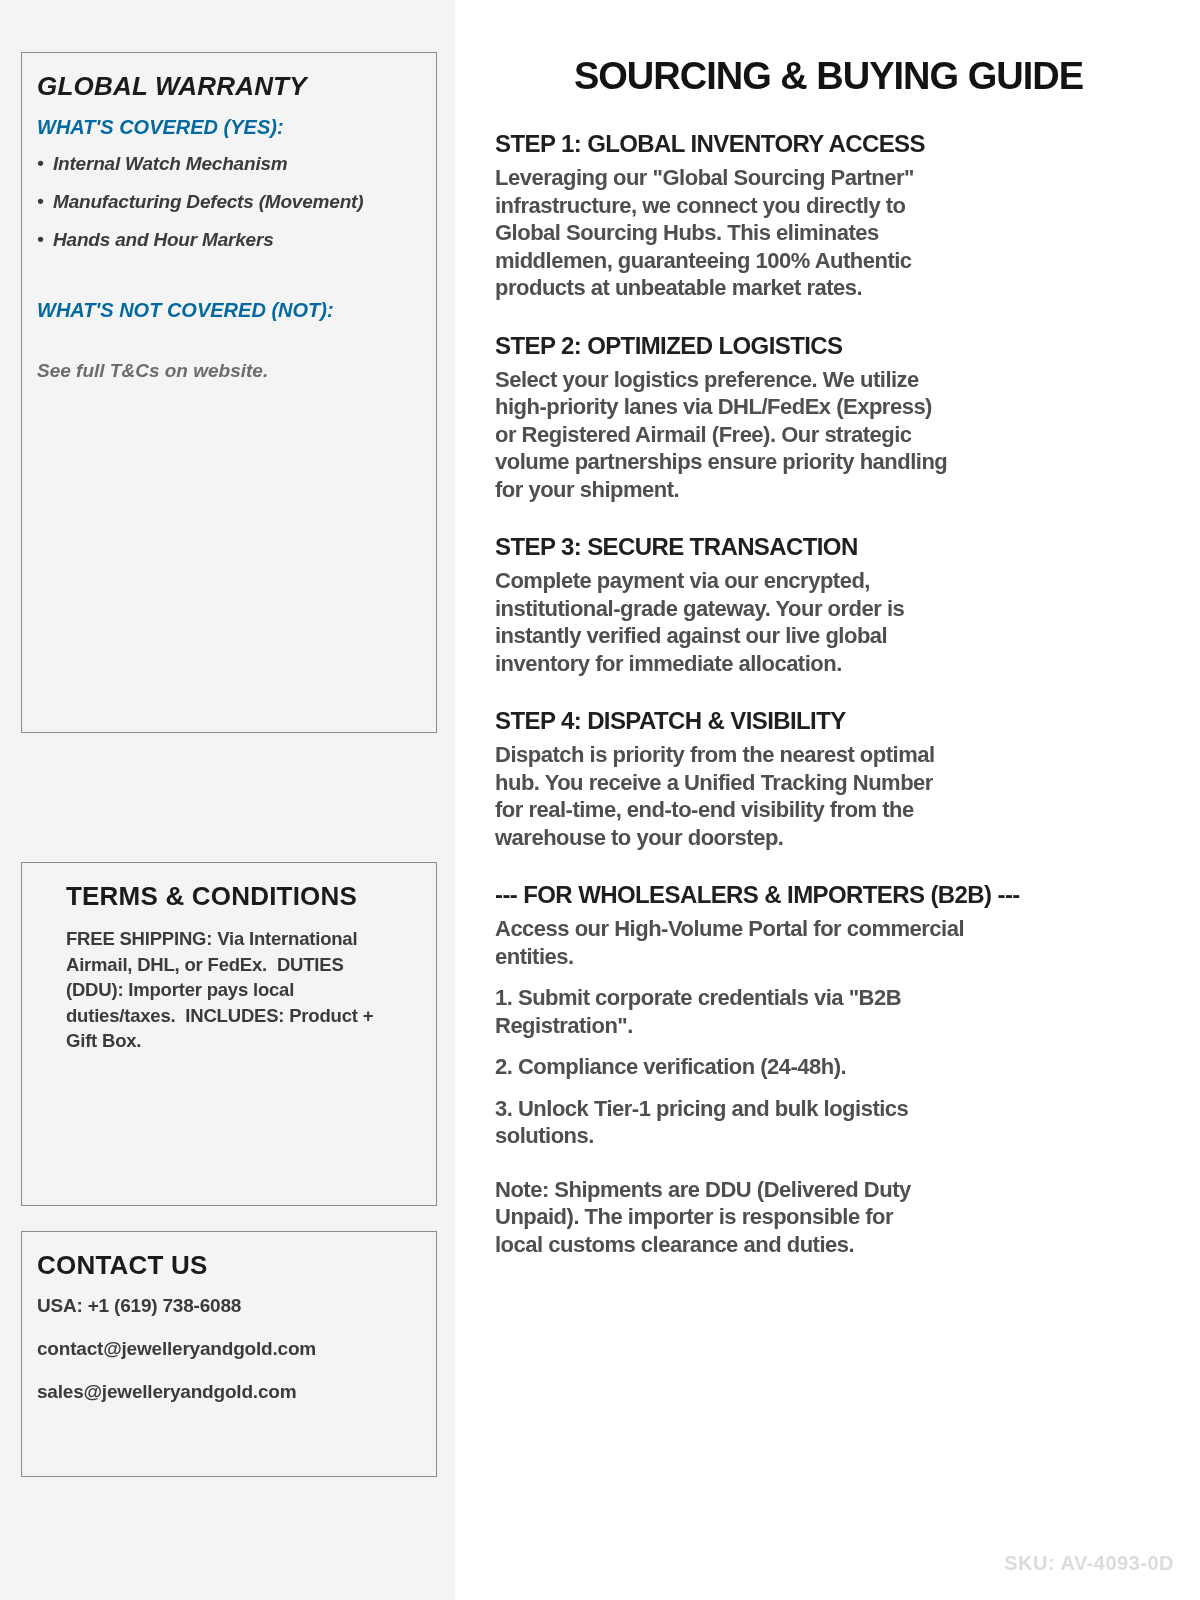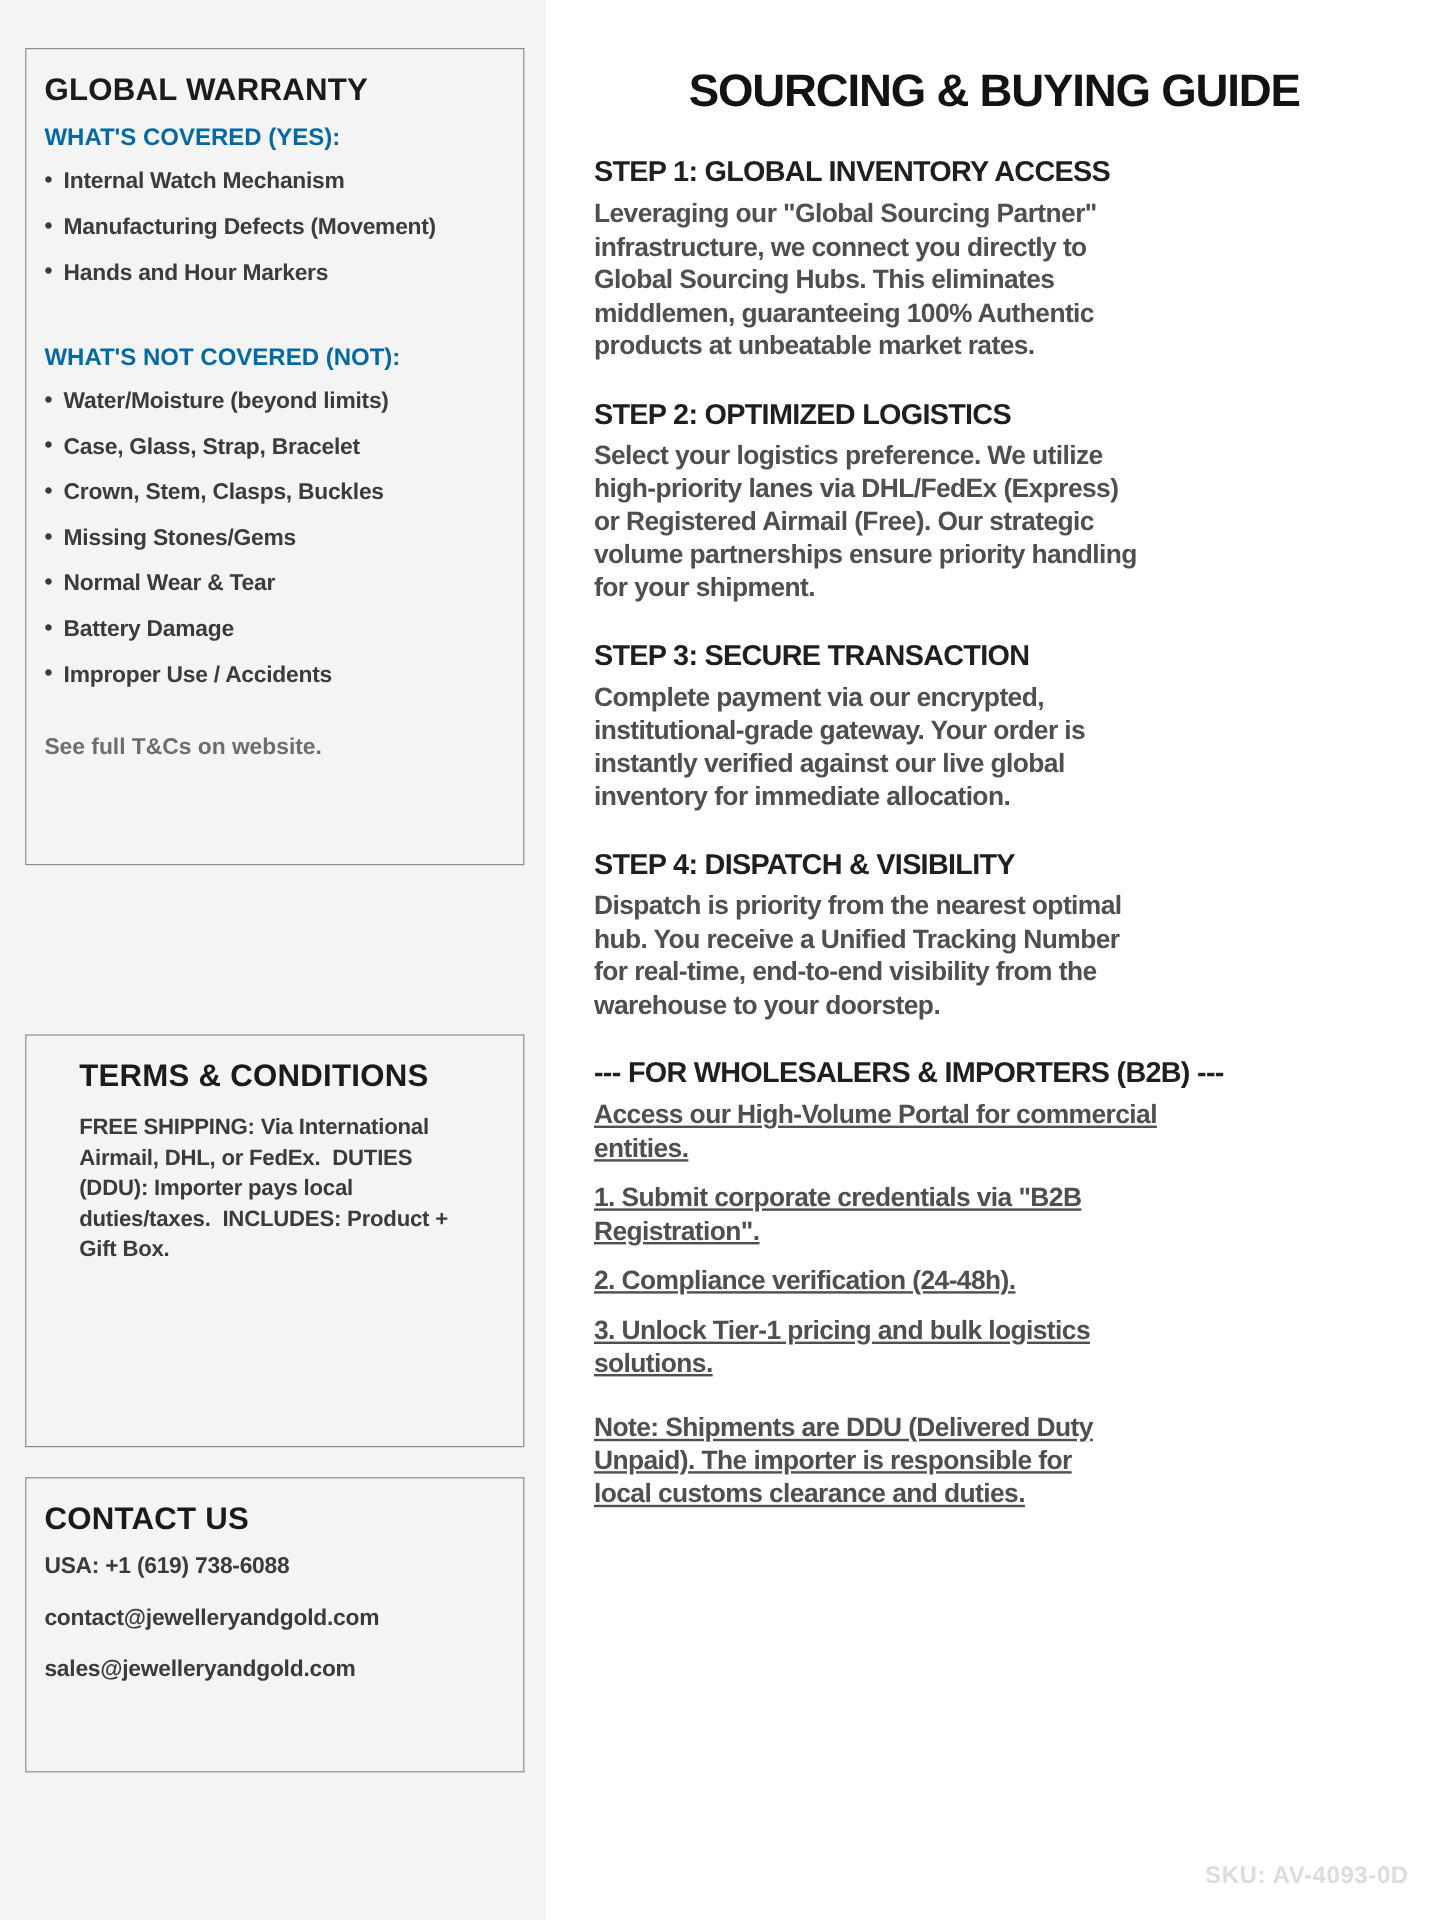--- a/index.html
+++ b/index.html
@@ -17,21 +17,21 @@
     position: absolute; left: 0; top: 0;
     width: 455px; height: 1600px;
     background: #f4f4f4;
   }
   .panel {
     position: absolute; left: 21px; width: 416px;
     background: #f4f4f4;
     border: 1px solid #8c8c8c;
     padding: 18px 15px 0 15px;
   }
-  .panel-warranty { top: 40px;  height: 681px; }
+  .panel-warranty { top: 52px;  height: 681px; font-style: italic; }
   .panel-terms    { top: 862px; height: 344px; padding-left: 44px; }
   .panel-contact  { top: 1231px; height: 246px; }
 
   .panel h2 {
     margin: 0 0 14px 0;
     font-size: 26px; font-weight: bold;
     color: #1b1b1b; letter-spacing: 0.2px;
   }
   .panel h3 {
     margin: 0 0 6px 0;
@@ -95,21 +95,21 @@
     white-space: nowrap;
   }
   .step:first-of-type h2 { margin-top: 32px; }
   .body-text {
     margin: 0;
     font-size: 22px; font-weight: bold;
     color: #4f4f4f;
     line-height: 27.5px;
     letter-spacing: -0.5px;
   }
-  .b2b .body-text { margin: 0 0 14px 0; text-decoration: underline; }
+  .b2b .body-text { margin: 0 0 14px 0; }
   .b2b .note { margin-top: 26px; }
 
   .sku {
     position: absolute;
     top: 1552px; right: 26px;
     font-size: 20px; font-weight: bold;
     color: #dcdcdc; letter-spacing: 0.5px;
   }
 </style>
 </head>
@@ -121,29 +121,20 @@
 
     <section class="panel panel-warranty">
       <h2>GLOBAL WARRANTY</h2>
       <h3>WHAT'S COVERED (YES):</h3>
       <ul class="bullets covered">
         <li>Internal Watch Mechanism</li>
         <li>Manufacturing Defects (Movement)</li>
         <li>Hands and Hour Markers</li>
       </ul>
       <h3>WHAT'S NOT COVERED (NOT):</h3>
-      <ul class="bullets">
-        <li>Water/Moisture (beyond limits)</li>
-        <li>Case, Glass, Strap, Bracelet</li>
-        <li>Crown, Stem, Clasps, Buckles</li>
-        <li>Missing Stones/Gems</li>
-        <li>Normal Wear &amp; Tear</li>
-        <li>Battery Damage</li>
-        <li>Improper Use / Accidents</li>
-      </ul>
       <p class="footnote">See full T&amp;Cs on website.</p>
     </section>
 
     <section class="panel panel-terms">
       <h2>TERMS &amp; CONDITIONS</h2>
       <p class="terms-body pre">FREE SHIPPING: Via International
 Airmail, DHL, or FedEx.  DUTIES
 (DDU): Importer pays local
 duties/taxes.  INCLUDES: Product +
 Gift Box.</p>

